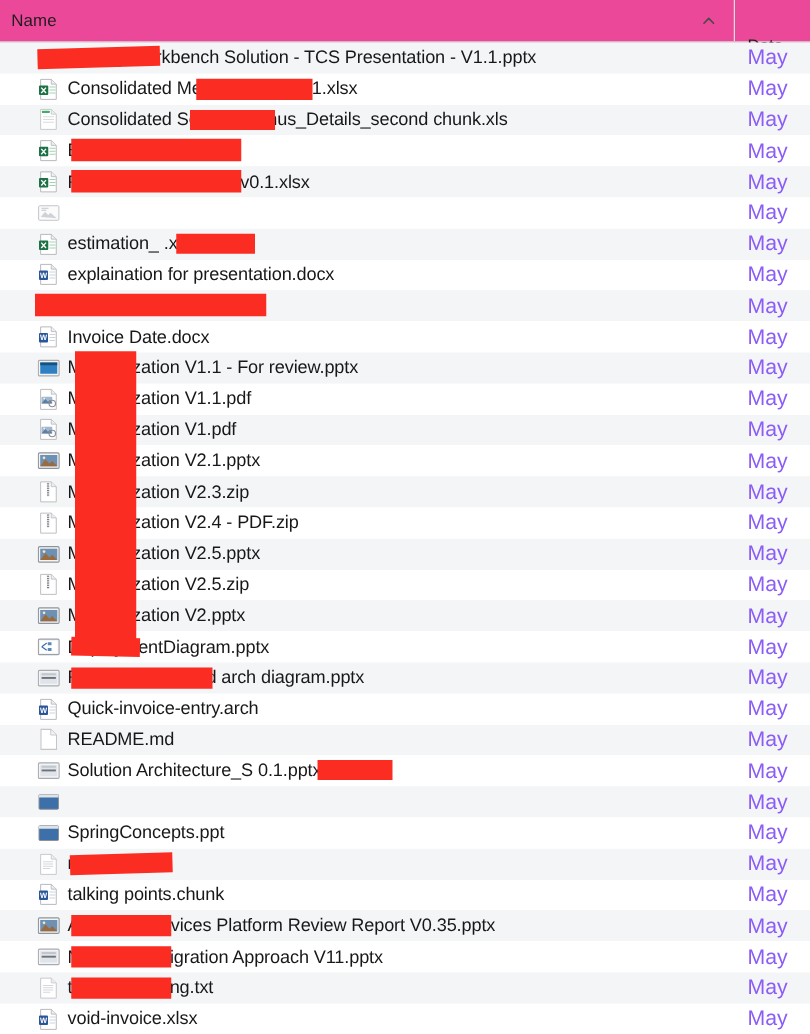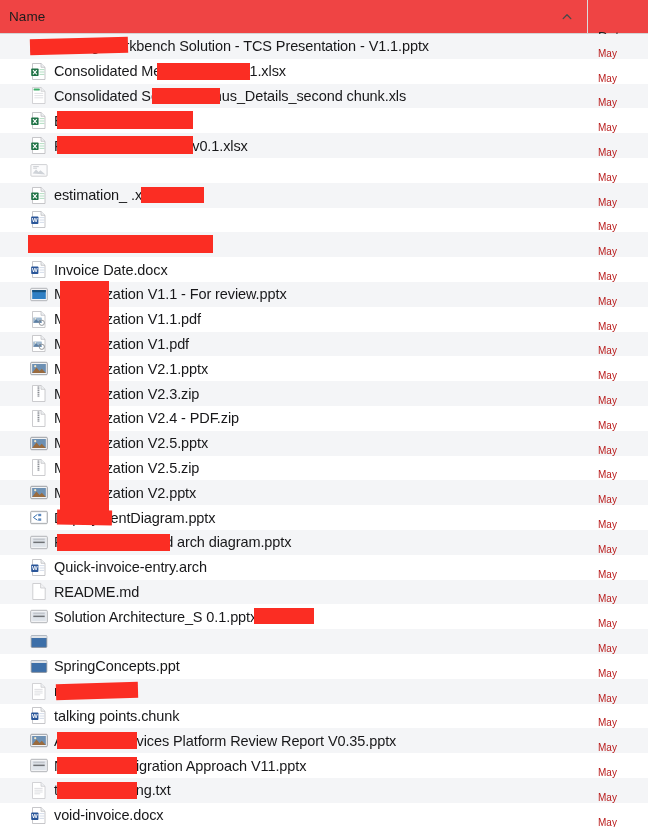--- a/index.html
+++ b/index.html
@@ -16,21 +16,21 @@
     background: #ffffff;
     display: flex;
     flex-direction: column;
   }
 
   
   .col-header {
     position: relative;
     height: 34px;
     flex: 0 0 34px;
-    background: #ef4444;
+    background: #ec4899;
     border-bottom: 1px solid #d4d4d4;
     display: flex;
     align-items: center;
     font-size: 13.5px;
     color: #1d1d1d;
   }
   .col-header .hdr-name {
     flex: 0 0 588px;
     position: relative;
     height: 100%;
@@ -75,24 +75,24 @@
     display: flex;
     align-items: center;
     padding-left: 30px;
     position: relative;
     overflow: hidden;
   }
   .cell-date {
     flex: 1 1 auto;
     height: 100%;
     display: flex;
-    align-items: flex-end;
+    align-items: center;
     padding-left: 10px;
-    font-size: 10px;
-    color: #b91c1c;
+    font-size: 17px;
+    color: #8b5cf6;
     white-space: nowrap;
     overflow: hidden;
   }
 
   .ficon {
     flex: 0 0 18px;
     width: 18px; height: 19px;
     margin-right: 6px;
     position: relative;
     display: block;
@@ -262,20 +262,21 @@
         <div class="cell-name">
           <span class="ficon">
             <svg viewBox="0 0 18 19" width="18" height="19" style="display: block;">
               <path d="M2.5 1.5 H11 L15 5.3 V17.5 H2.5 Z" fill="#ffffff" stroke="#b9b9bd" stroke-width="0.8"></path>
               <path d="M11 1.5 V5.3 H15" fill="#eceef0" stroke="#b9b9bd" stroke-width="0.7"></path>
               <rect x="1.2" y="6.4" width="7.2" height="7.6" rx="0.8" fill="#2a5699"></rect>
               <text x="4.8" y="12.2" text-anchor="middle" font-size="6" fill="#ffffff" font-family="&quot;Liberation Sans&quot;, sans-serif" font-weight="bold">W</text>
               <path d="M9.6 7.6 H14.4 M9.6 10 H14.4 M9.6 12.4 H14" stroke="#c9d3e4" stroke-width="0.8"></path>
             </svg>
           </span>
+          <span class="fname">explaination for presentation.docx</span>
         </div>
         <div class="cell-date">
           <span>May</span>
         </div>
       </div>
       <div class="row alt">
         <div class="cell-name">
           <span class="ficon">
             <svg viewBox="0 0 18 19" width="18" height="19" style="display: block; visibility: hidden;"></svg>
           </span>
@@ -667,21 +668,21 @@
         <div class="cell-name">
           <span class="ficon">
             <svg viewBox="0 0 18 19" width="18" height="19" style="display: block;">
               <path d="M2.5 1.5 H11 L15 5.3 V17.5 H2.5 Z" fill="#ffffff" stroke="#b9b9bd" stroke-width="0.8"></path>
               <path d="M11 1.5 V5.3 H15" fill="#eceef0" stroke="#b9b9bd" stroke-width="0.7"></path>
               <rect x="1.2" y="6.4" width="7.2" height="7.6" rx="0.8" fill="#2a5699"></rect>
               <text x="4.8" y="12.2" text-anchor="middle" font-size="6" fill="#ffffff" font-family="&quot;Liberation Sans&quot;, sans-serif" font-weight="bold">W</text>
               <path d="M9.6 7.6 H14.4 M9.6 10 H14.4 M9.6 12.4 H14" stroke="#c9d3e4" stroke-width="0.8"></path>
             </svg>
           </span>
-          <span class="fname">void-invoice.docx</span>
+          <span class="fname">void-invoice.xlsx</span>
         </div>
         <div class="cell-date">
           <span>May</span>
         </div>
       </div>
     </div>
 
   <div class="redact-block" style="left:60px; top:281px; width:49px; height:242px;"></div>
 
 </div>

